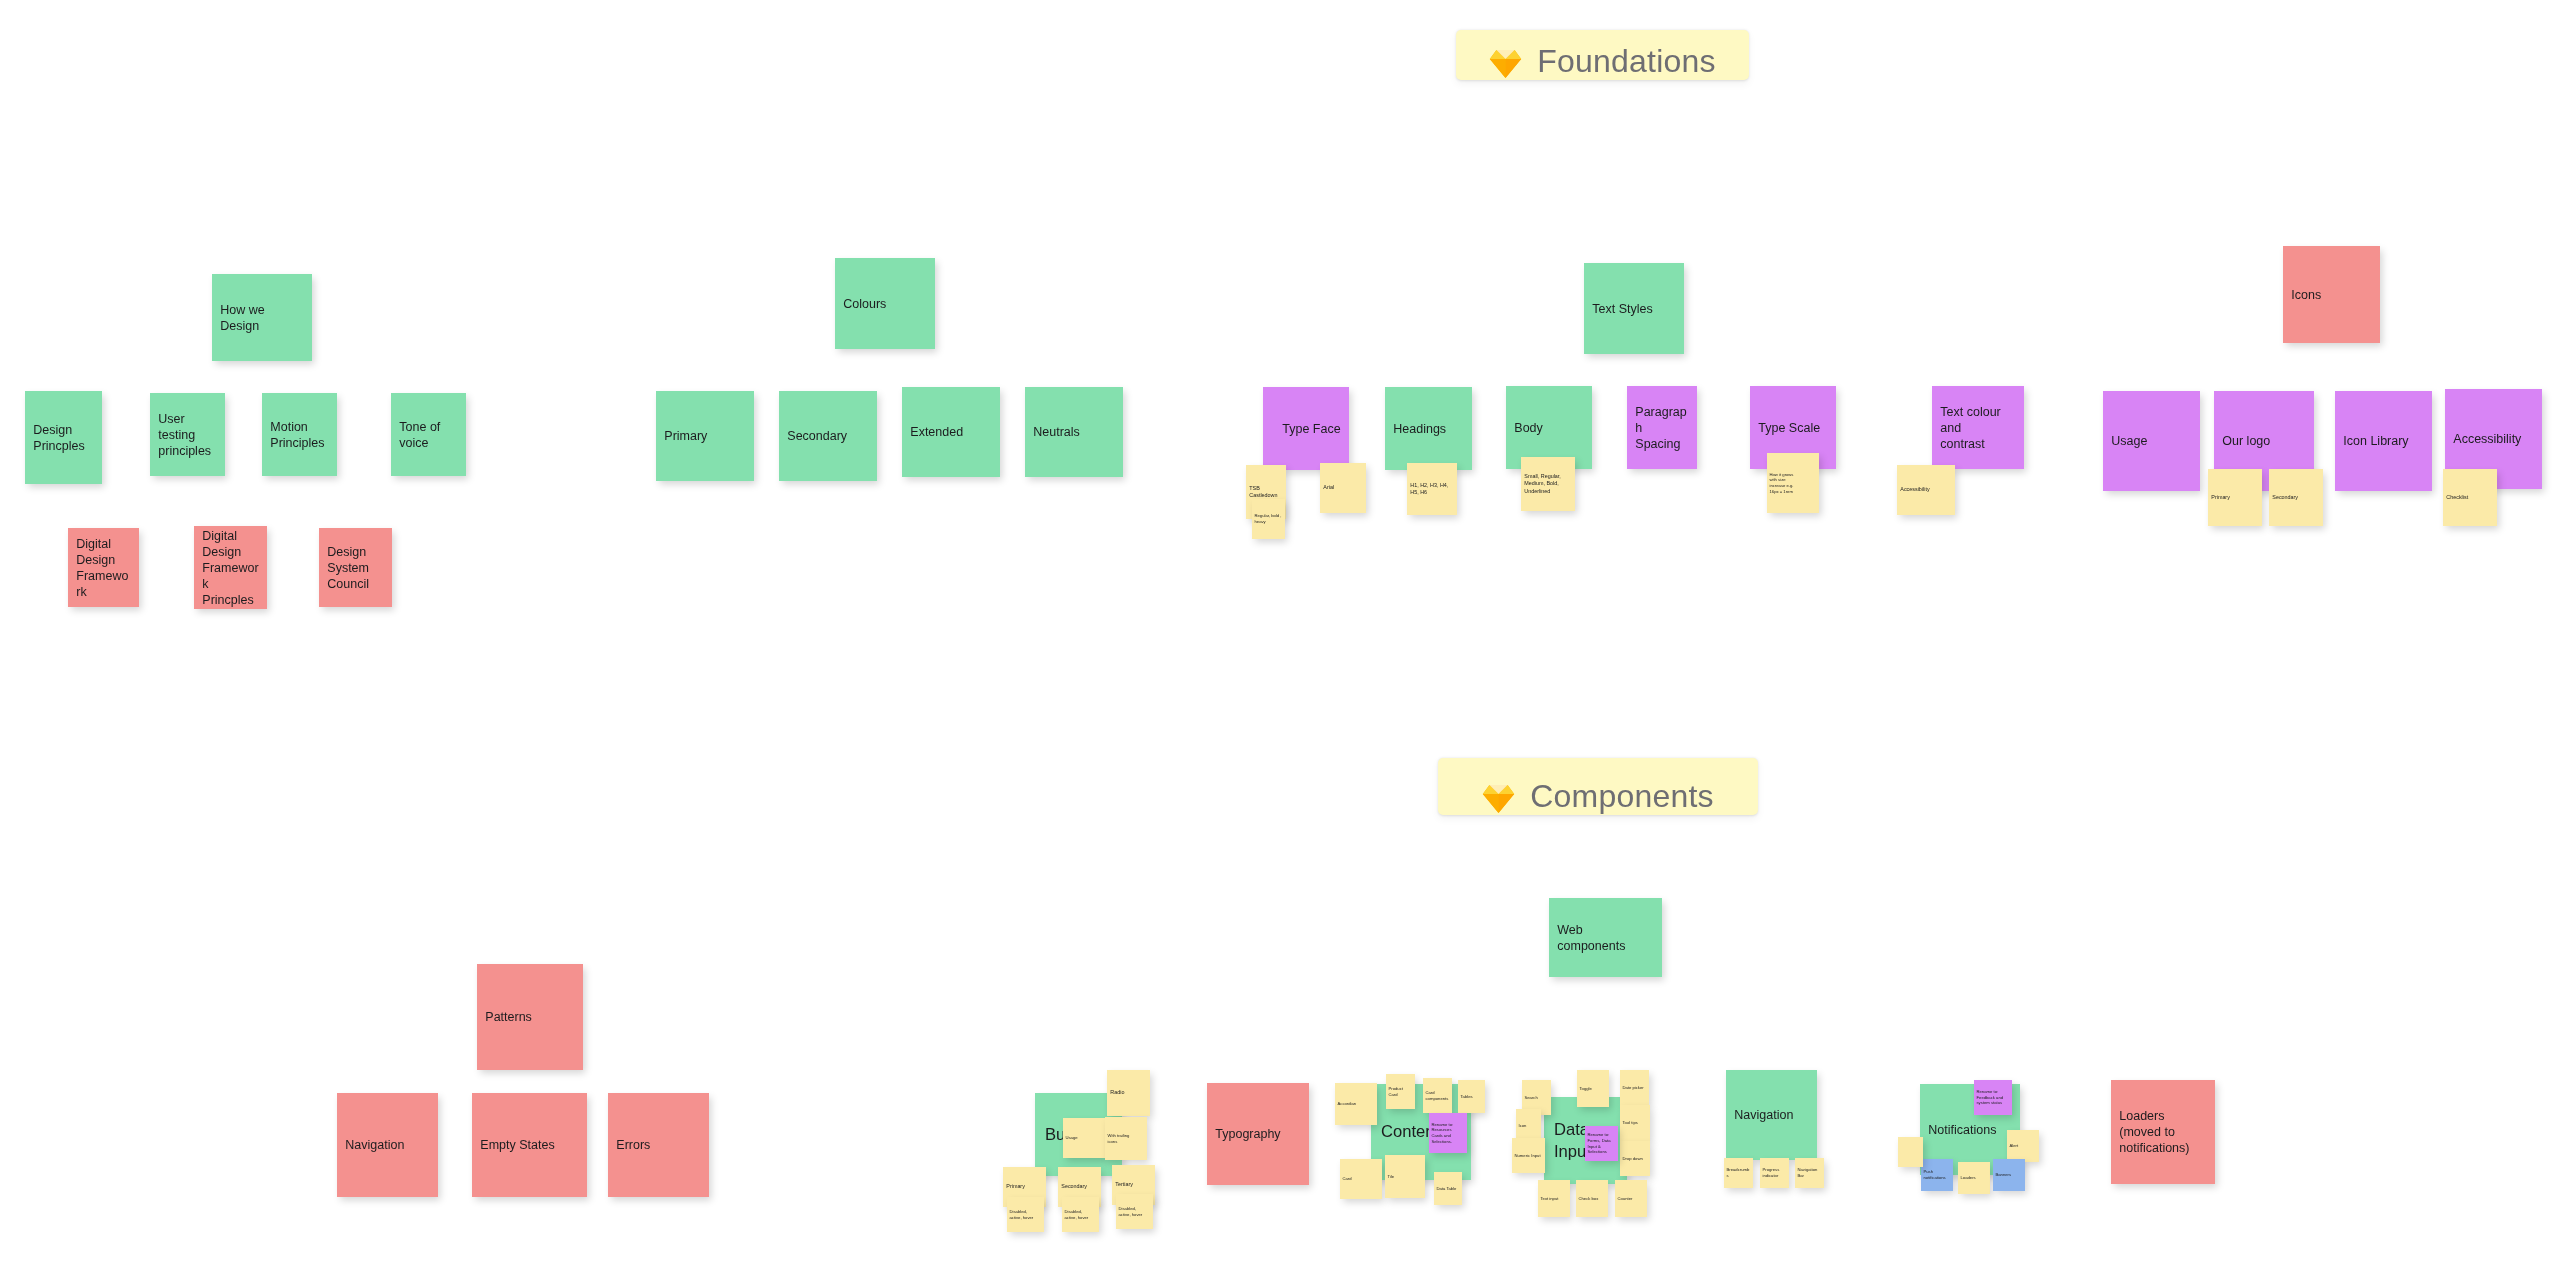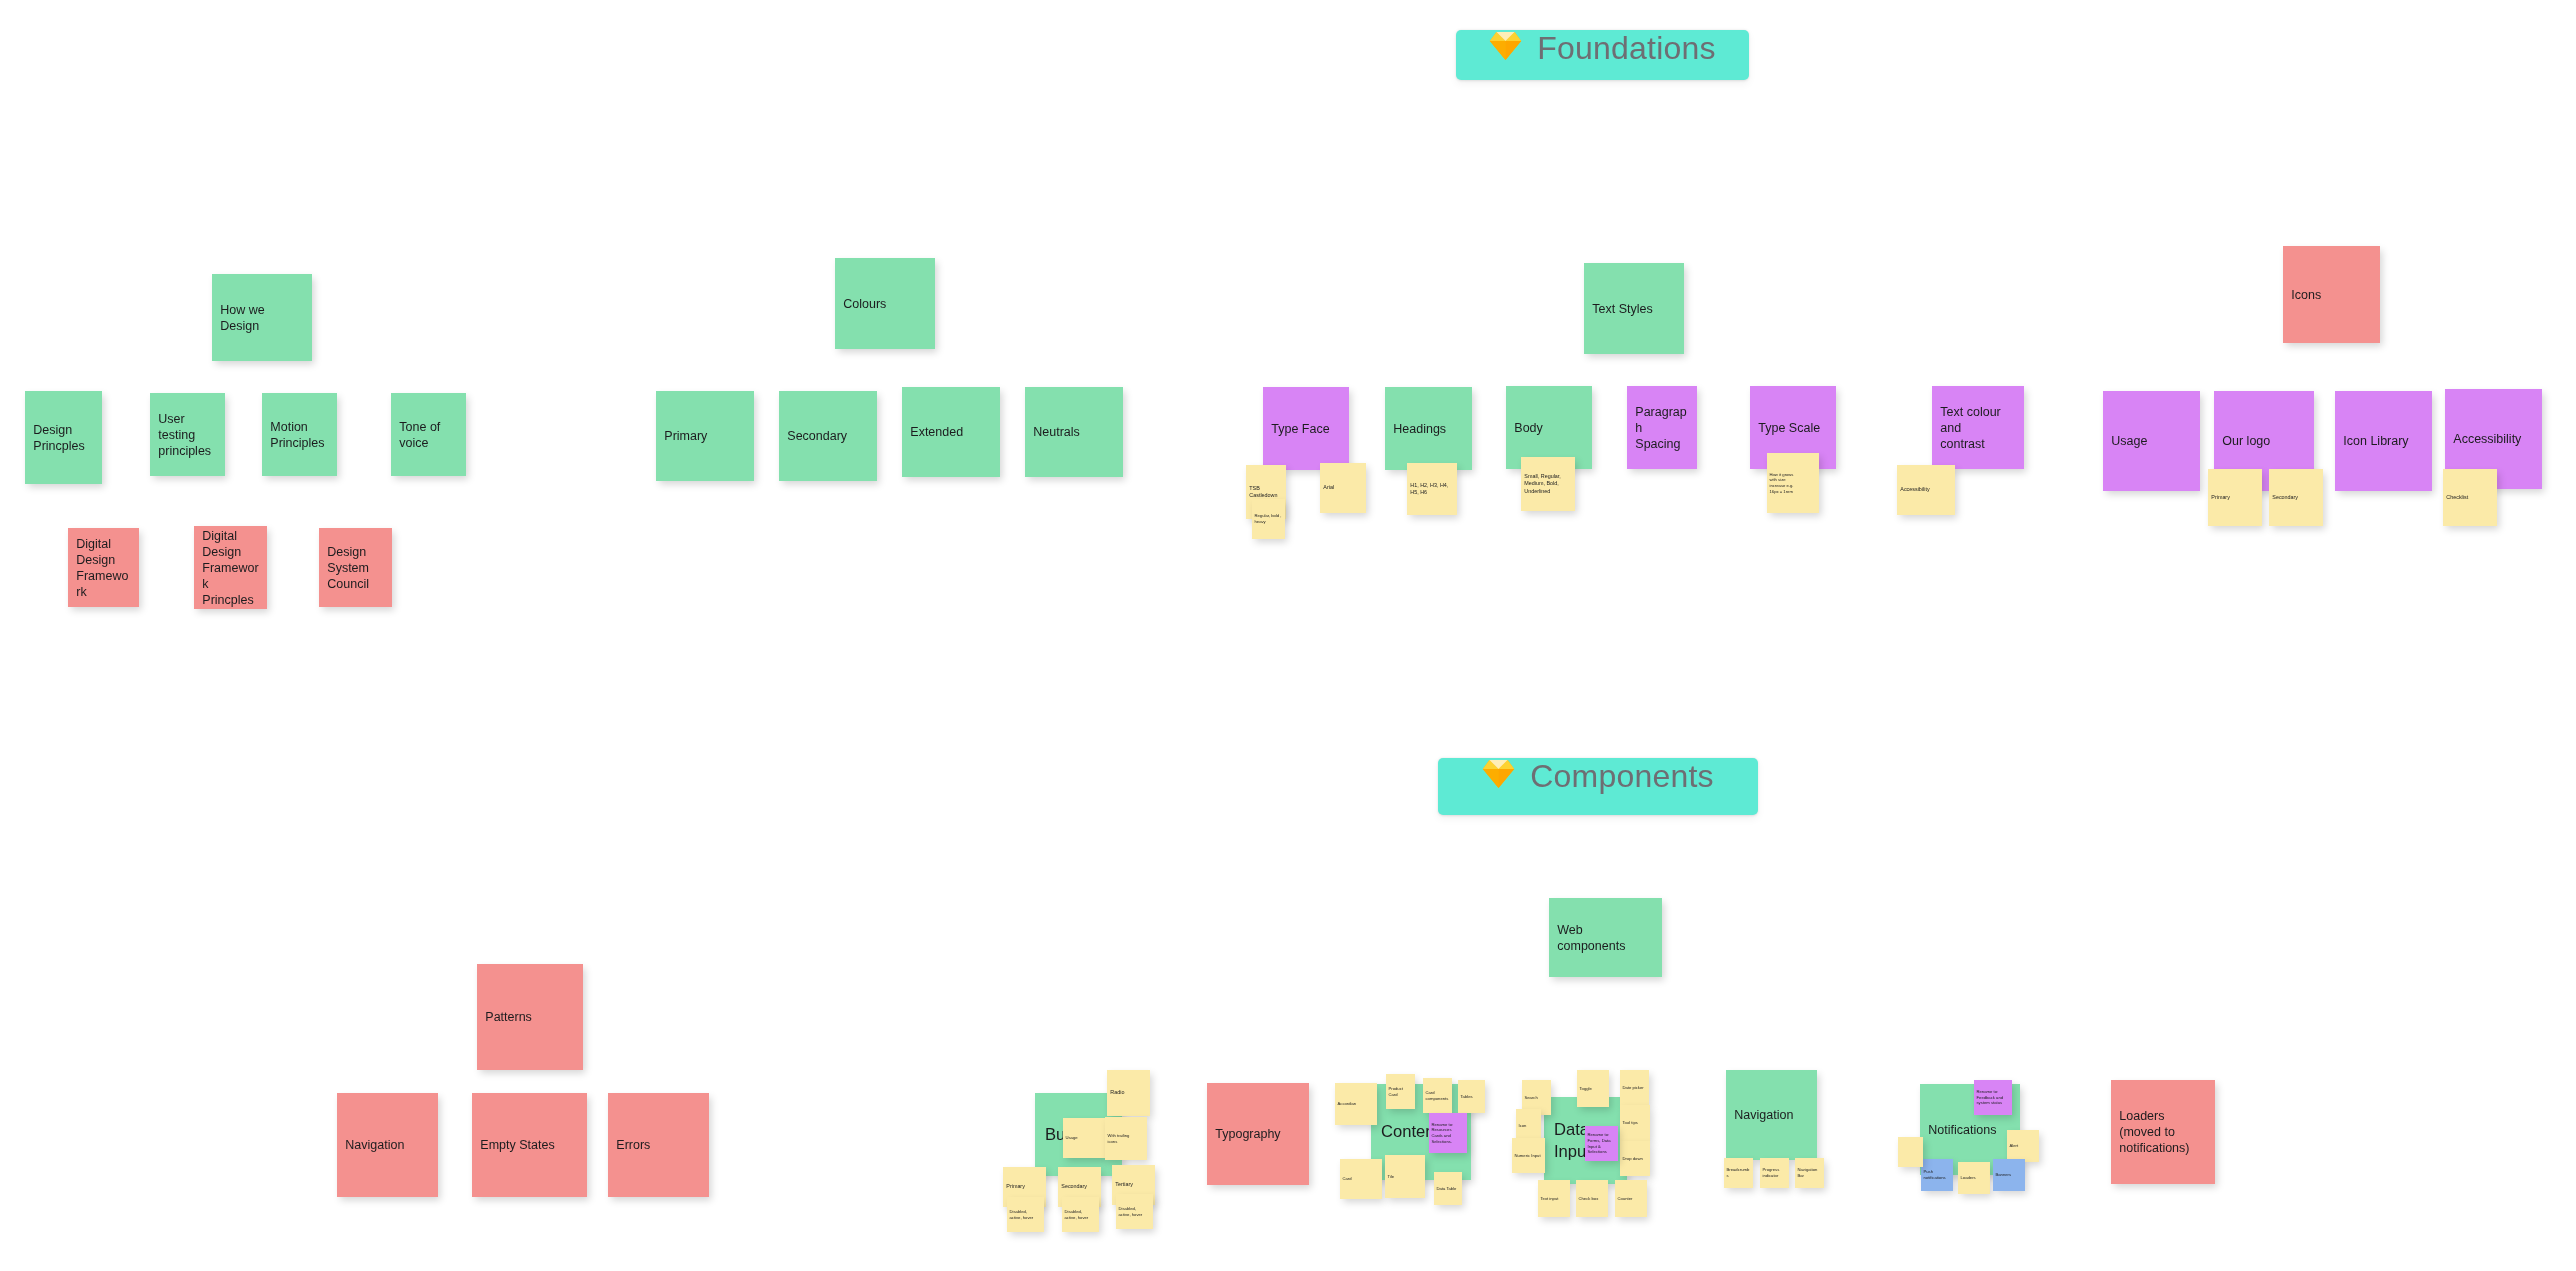--- a/index.html
+++ b/index.html
@@ -16,25 +16,25 @@
     position: relative;
     width: 2576px;
     height: 1271px;
     background: #ffffff;
     overflow: hidden;
   }
 
   
   .section-header {
     position: absolute;
-    background: #5eead4;
+    background: #fef9c3;
     border-radius: 5px;
     box-shadow: 0 0.8px 2.5px rgba(0,0,0,0.10), 0 3.3px 8.3px rgba(0,0,0,0.05);
     display: flex;
-    align-items: flex-start;
+    align-items: flex-end;
     justify-content: center;
     gap: 15px;
   }
   .section-header .sketch-icon {
     width: 33px;
     height: 32px;
     flex: 0 0 auto;
   }
   .section-header .section-title {
     font-size: 32px;
@@ -142,21 +142,21 @@
     </div>
     <div class="note green size-md" style="left: 902px; top: 387px; width: 98px; height: 90px; z-index: 21;">
       <span class="note-label">Extended</span>
     </div>
     <div class="note green size-md" style="left: 1025px; top: 387px; width: 98px; height: 90px; z-index: 22;">
       <span class="note-label">Neutrals</span>
     </div>
     <div class="note green size-md" style="left: 1584px; top: 263px; width: 100px; height: 91px; z-index: 23;">
       <span class="note-label">Text Styles</span>
     </div>
-    <div class="note purple size-md" style="left: 1263px; top: 387px; width: 86px; height: 83px; z-index: 24;">
+    <div class="note purple size-md" style="left: 1263px; top: 387px; width: 86px; height: 83px; z-index: 24; padding-left: 11px;">
       <span class="note-label">Type Face</span>
     </div>
     <div class="note yellow size-xs" style="left: 1246px; top: 465px; width: 40px; height: 54px; z-index: 25;">
       <span class="note-label">TSB
 Castledown</span>
     </div>
     <div class="note yellow size-xxs" style="left: 1252px; top: 499px; width: 33px; height: 40px; z-index: 26;">
       <span class="note-label">Regular, bold ,
 heavy</span>
     </div>

